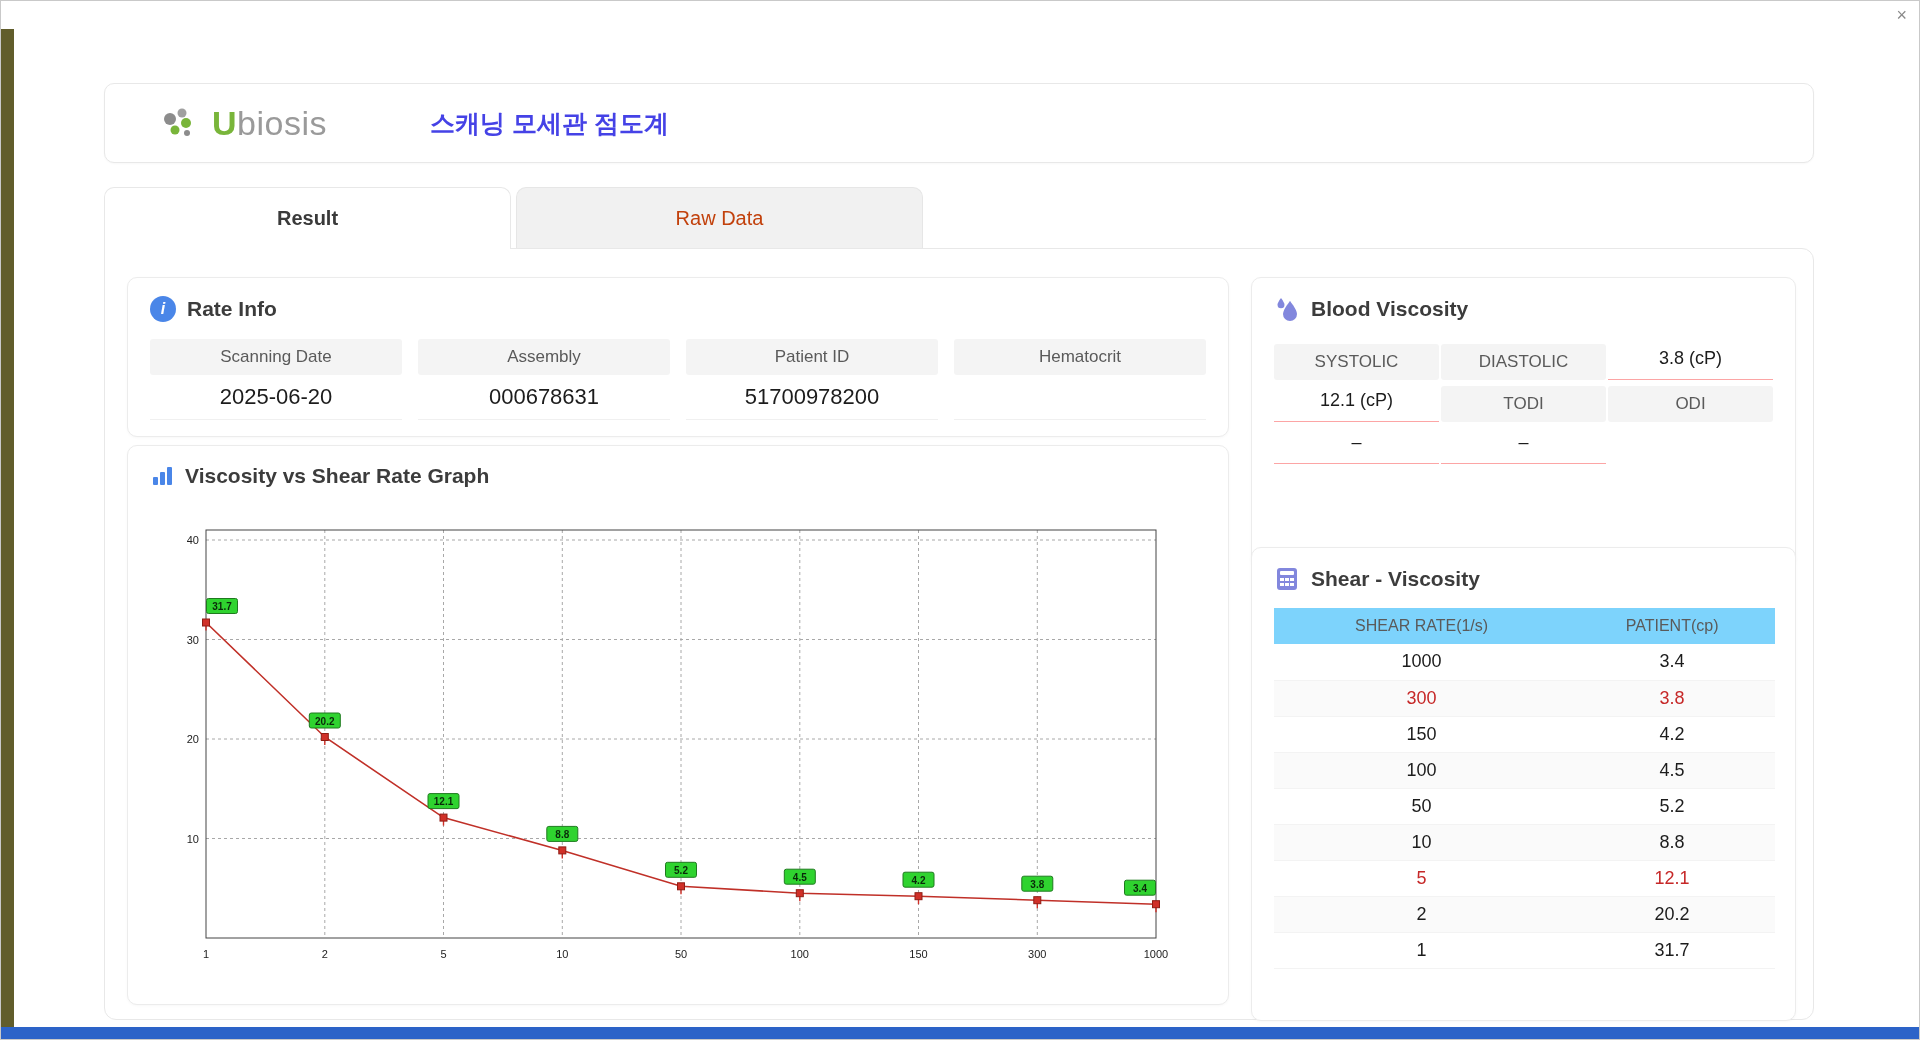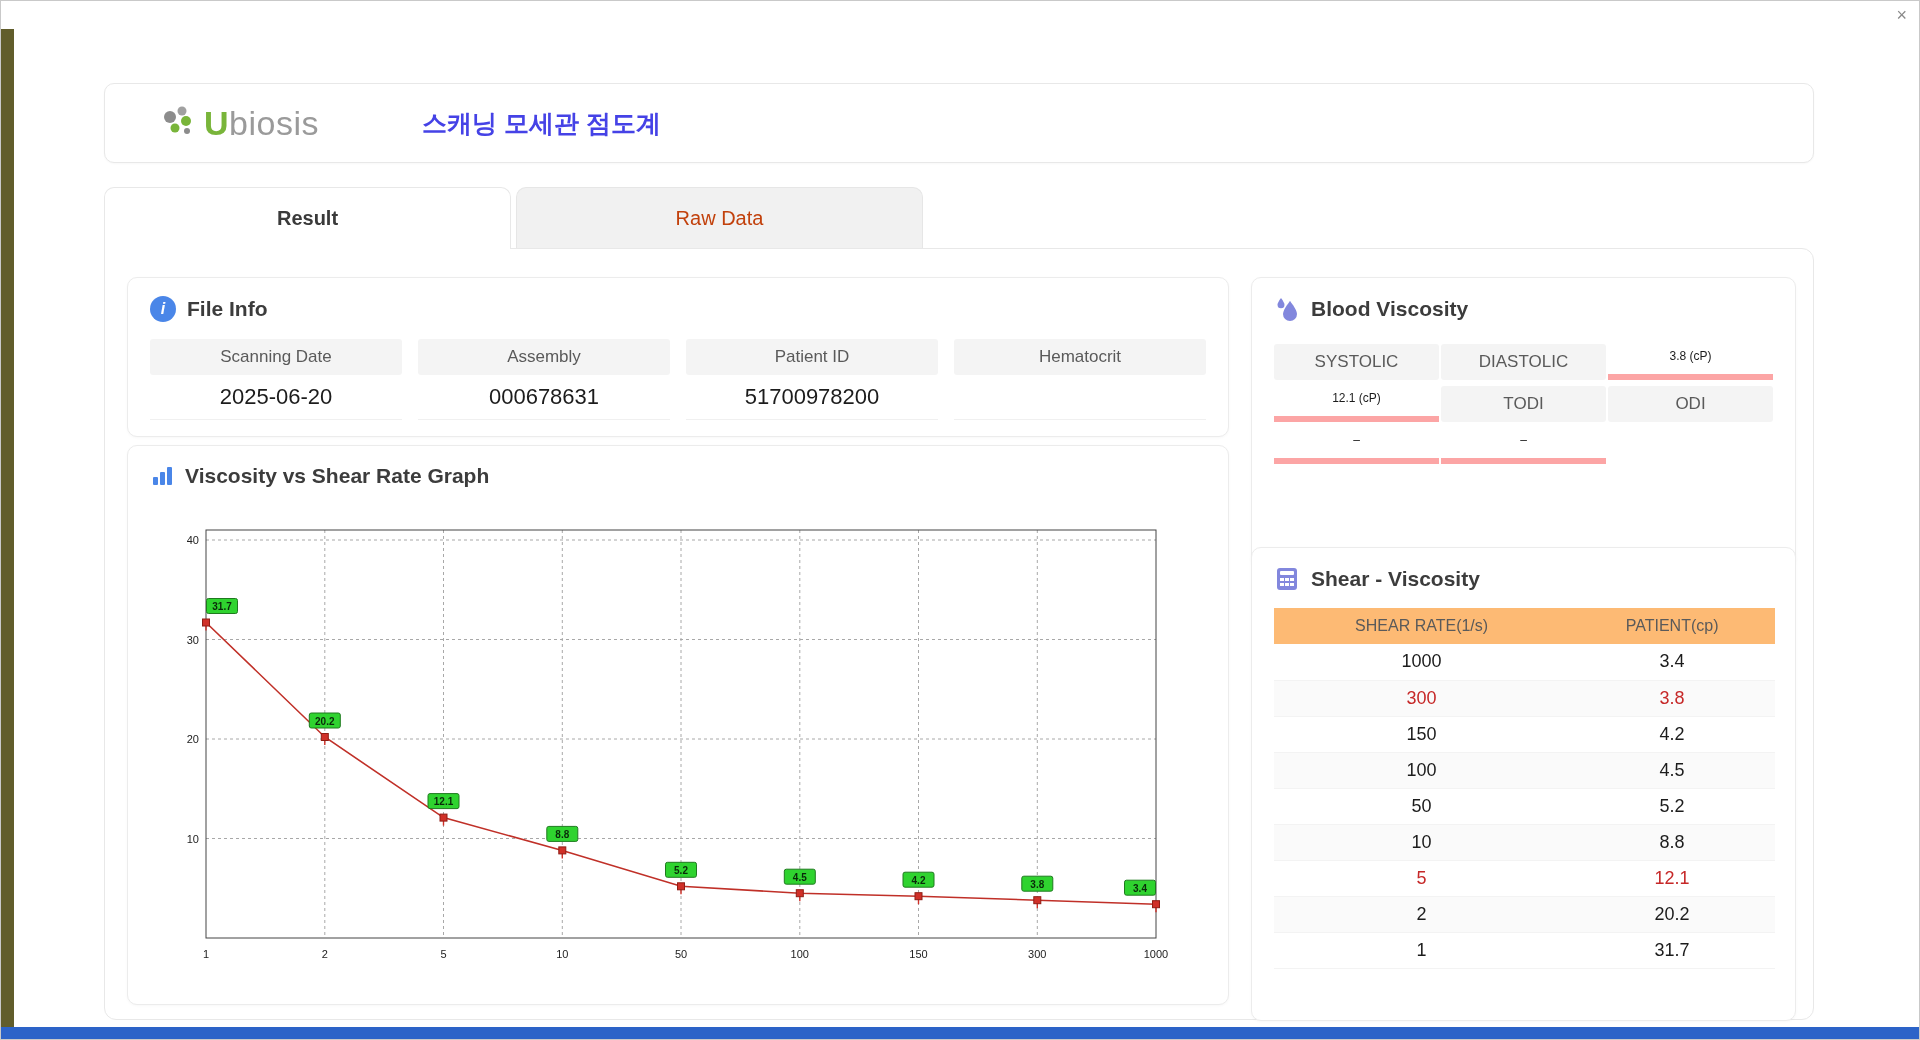--- a/index.html
+++ b/index.html
@@ -8,21 +8,21 @@
             border:1px solid #c9c9c9; overflow:hidden; }
   .strip-left { position:absolute; left:0; top:28px; width:13px; height:1000px; background:#615d2b; }
   .strip-bottom { position:absolute; left:0; bottom:0; width:100%; height:12px; background:#2c63c8; z-index:5; }
   .close-x { position:absolute; top:4px; right:12px; font-size:18px; color:#8a8a8a; cursor:pointer; z-index:6; }
 
   
   .header-card { position:absolute; left:103px; top:82px; width:1710px; height:80px;
                  background:#fff; border:1px solid #e8e8e8; border-radius:10px;
                  display:flex; align-items:center; padding-left:55px;
                  box-shadow:0 1px 2px rgba(0,0,0,0.03); }
-  .logo { display:flex; align-items:flex-start; gap:8px; }
+  .logo { display:flex; align-items:center; gap:16px; }
   .logo-text { font-size:34px; letter-spacing:0.5px; }
   .logo-prefix { color:#79b53a; font-weight:bold; }
   .logo-suffix { color:#9a9a9a; }
   .app-title { margin-left:103px; font-size:25px; font-weight:bold; color:#4542e6; }
 
   
   .tabs { position:absolute; left:103px; top:186px; display:flex; gap:5px; z-index:3; }
   .tab { width:407px; display:flex; align-items:center; justify-content:center;
          font-size:20px; border-radius:10px 10px 0 0; cursor:pointer; }
   .tab.active { background:#fff; border:1px solid #e8e8e8; border-bottom:none;
@@ -54,25 +54,25 @@
   .cyt { font-size:11px; fill:#222; text-anchor:end; }
   .cxt { font-size:11px; fill:#222; text-anchor:middle; }
   .cl  { fill:none; stroke-width:1.6; }
   .cvl { font-size:10px; font-weight:bold; fill:#0a2a0a; text-anchor:middle; }
 
   .card-bloodvisc { left:1146px; top:28px; width:545px; height:292px; }
   .bv-grid { display:grid; grid-template-columns:1fr 1fr 1fr; column-gap:2px; padding:16px 22px 0 22px; }
   .bv-head { height:36px; background:#f4f4f4; border-radius:3px; display:flex; align-items:center;
              justify-content:center; font-size:17px; color:#5a5a5a; margin-top:6px; }
   .bv-val  { height:42px; display:flex; align-items:center; justify-content:center;
-             font-size:12px; color:#1c1c1c; border-bottom:6px solid #fca5a5; }
+             font-size:18px; color:#1c1c1c; border-bottom:1px solid #fca5a5; }
 
   .card-shearvisc { left:1146px; top:298px; width:545px; height:474px; }
   .sv-table { width:501px; margin:16px 22px 0 22px; border-collapse:collapse; }
-  .sv-table th { background:#fdba74; height:36px; font-size:16px; color:#5a5a5a; font-weight:normal; }
+  .sv-table th { background:#7dd3fc; height:36px; font-size:16px; color:#5a5a5a; font-weight:normal; }
   .sv-table td { height:36px; text-align:center; font-size:18px; color:#1c1c1c;
                  border-bottom:1px solid #f3f3f3; }
   .sv-table tbody tr:nth-child(even) td { background:#fafafa; }
   .sv-table tr.row-red td { color:#c62828; }
 
   
   .icon-info { width:26px; height:26px; border-radius:50%; background:#4a86e8; color:#fff;
                display:flex; align-items:center; justify-content:center; font-size:16px;
                font-weight:bold; font-style:italic; flex:0 0 auto; }
   .icon-svg { flex:0 0 auto; display:block; }
@@ -102,21 +102,21 @@
   <div class="tabs">
     <div class="tab active">Result</div>
     <div class="tab inactive">Raw Data</div>
   </div>
 
   <div class="content-card">
 
     <div class="card card-fileinfo">
       <div class="card-head">
         <div class="icon-info">i</div>
-        <span>File Info</span>
+        <span>Rate Info</span>
       </div>
       <div class="fields">
         <div class="field">
           <div class="field-label">Scanning Date</div>
           <div class="field-value">2025-06-20</div>
         </div>
         <div class="field">
           <div class="field-label">Assembly</div>
           <div class="field-value">000678631</div>
         </div>

